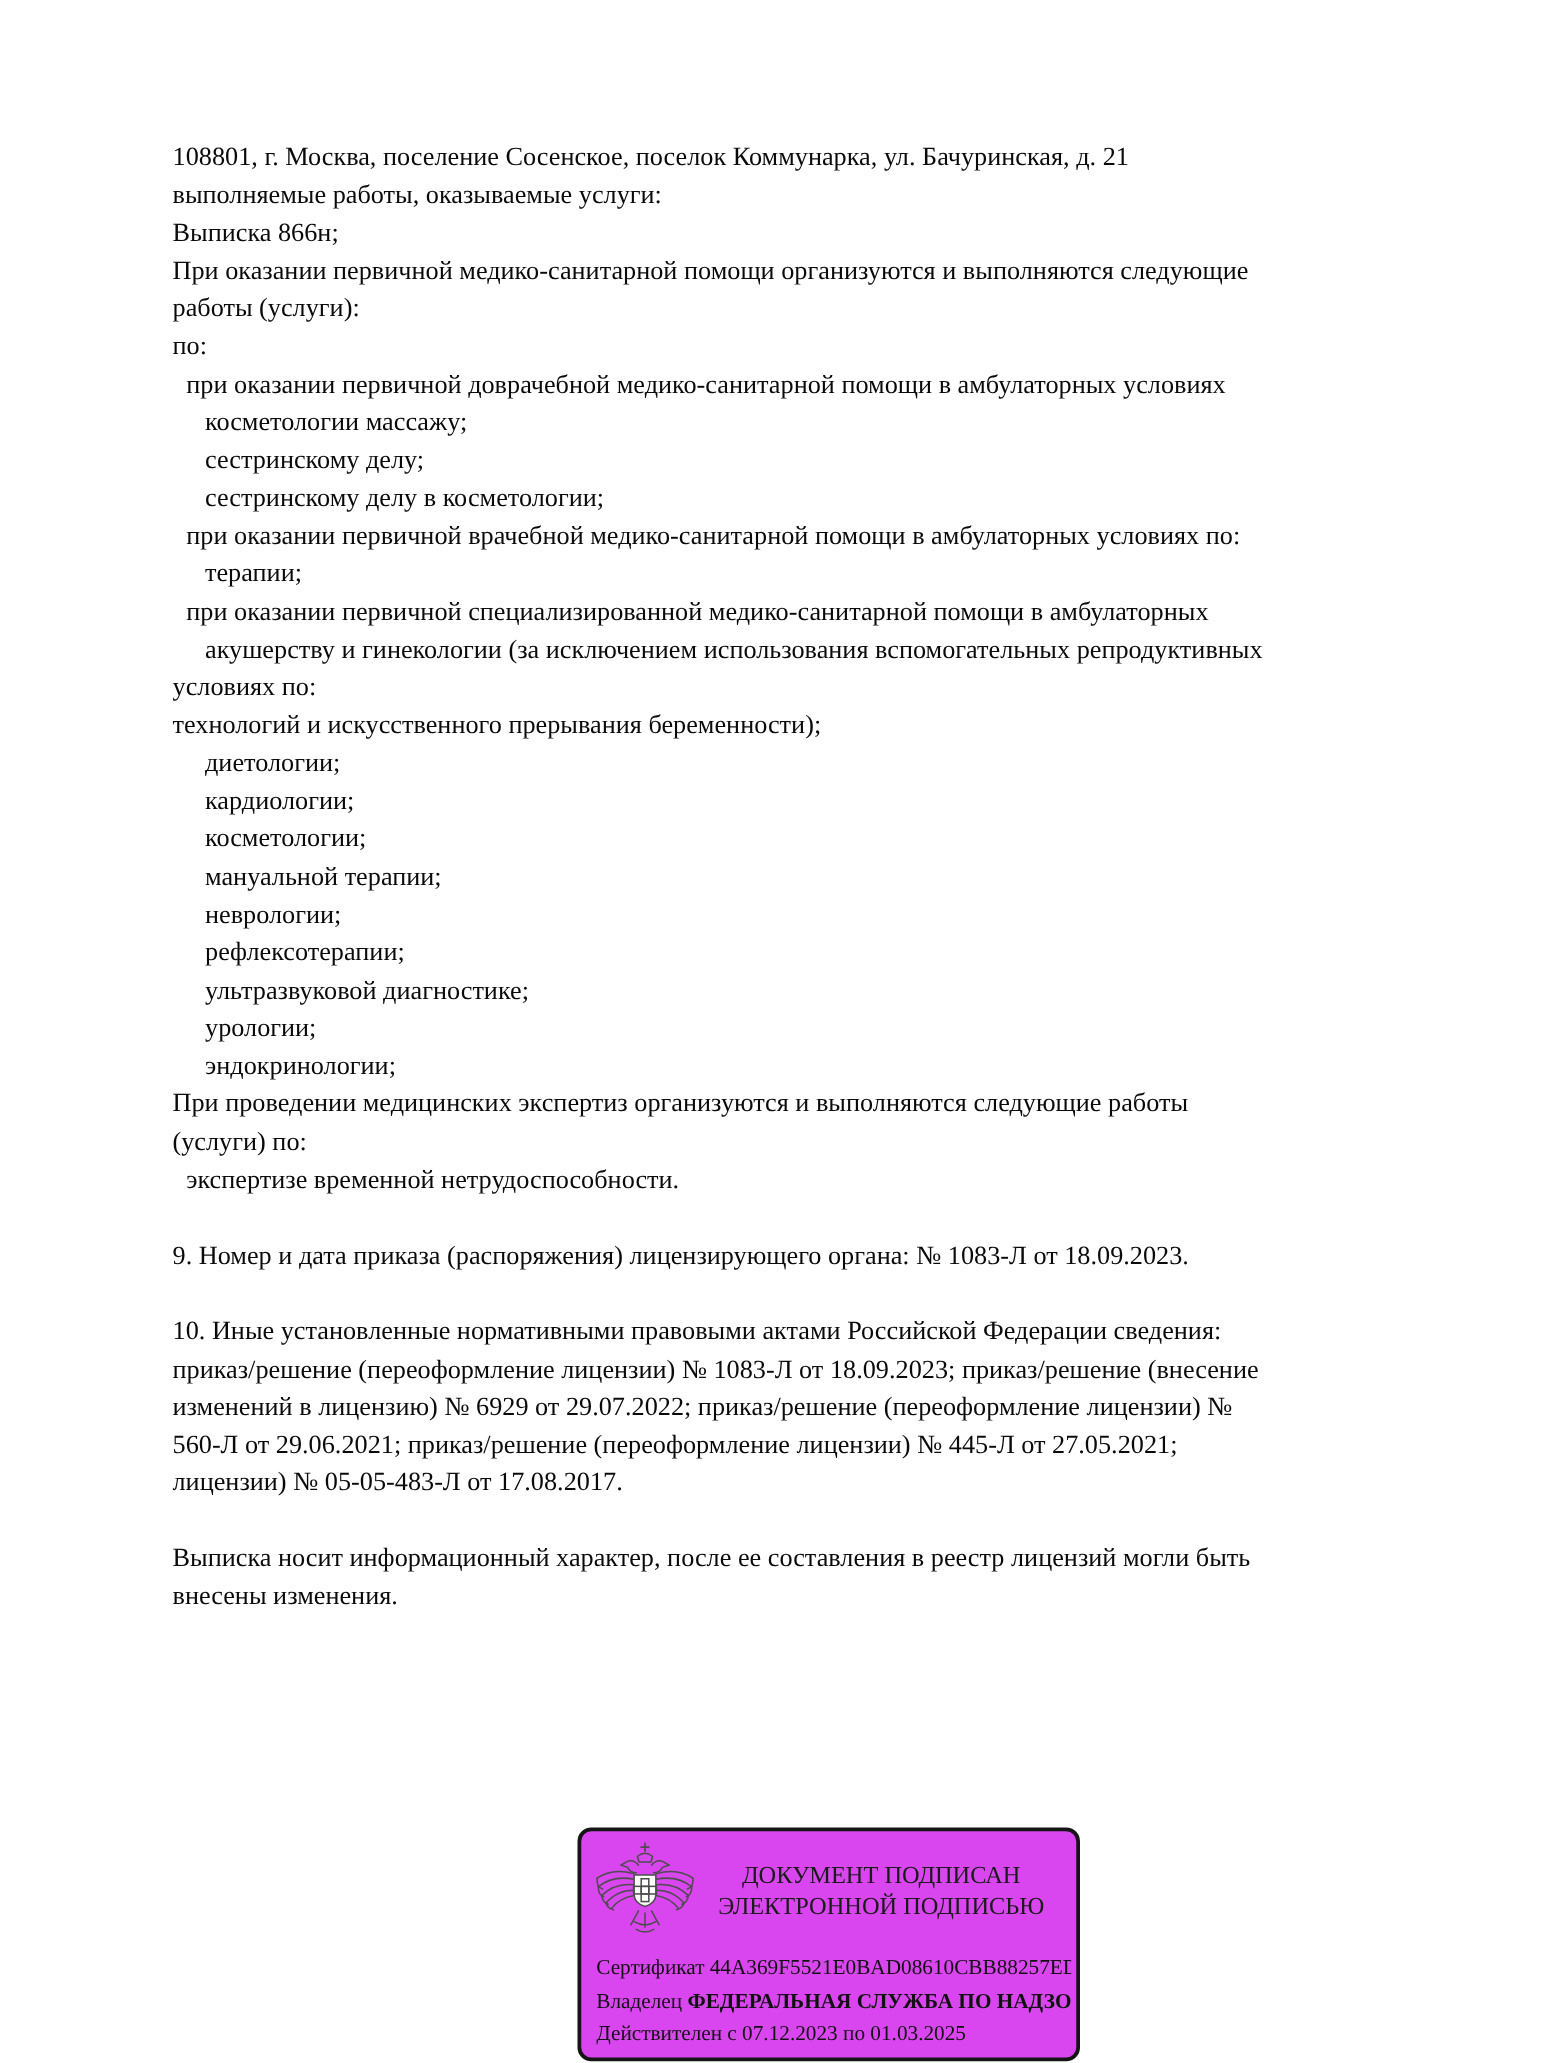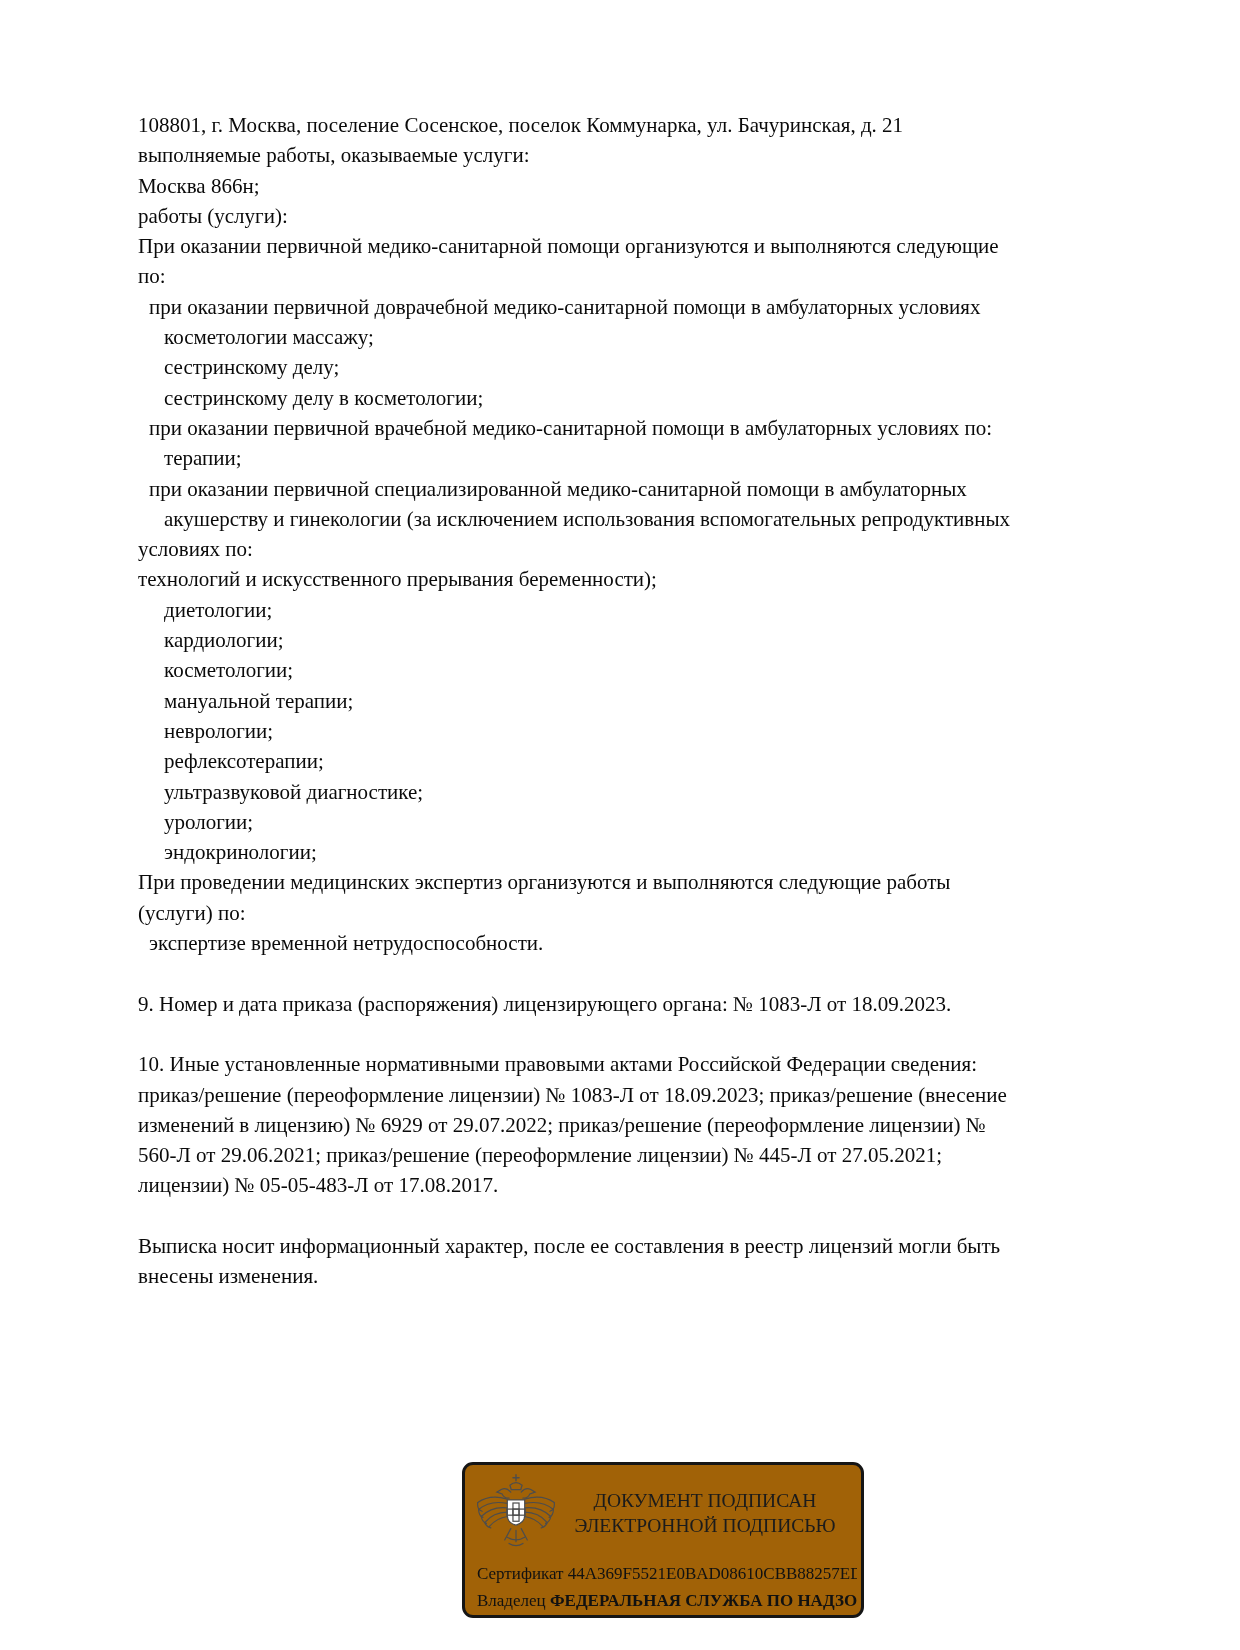--- a/index.html
+++ b/index.html
@@ -22,24 +22,24 @@
     line-height:30.3px;
   }
   .doc-line { white-space:nowrap; min-height:30.3px; overflow:hidden; }
   .doc-line.i1 { padding-left:11px; }
   .doc-line.i2 { padding-left:26px; }
 
   
   .stamp {
     position:absolute;
     left:462px; top:1462px;
-    width:402px; height:156px;
+    width:402px; height:187px;
     border:3px solid #151515;
     border-radius:11px;
-    background:#a16207;
+    background:#d946ef;
     box-sizing:border-box;
     overflow:hidden;
   }
   .stamp-top {
     display:flex;
     align-items:center;
     padding:6px 6px 0 6px;
     height:84px;
   }
   .emblem { width:90px; height:80px; flex:none; }
@@ -61,23 +61,23 @@
   .owner-value { font-weight:bold; }
 </style>
 </head>
 <body>
 
 <div class="page">
 
   <div class="doc-lines" id="doc-lines">
       <div class="doc-line">108801, г. Москва, поселение Сосенское, поселок Коммунарка, ул. Бачуринская, д. 21</div>
       <div class="doc-line">выполняемые работы, оказываемые услуги:</div>
-      <div class="doc-line">Москва 866н;</div>
+      <div class="doc-line">Выписка 866н;</div>
+      <div class="doc-line">При оказании первичной медико-санитарной помощи организуются и выполняются следующие</div>
       <div class="doc-line">работы (услуги):</div>
-      <div class="doc-line">При оказании первичной медико-санитарной помощи организуются и выполняются следующие</div>
       <div class="doc-line">по:</div>
       <div class="doc-line i1">при оказании первичной доврачебной медико-санитарной помощи в амбулаторных условиях</div>
       <div class="doc-line i2">косметологии массажу;</div>
       <div class="doc-line i2">сестринскому делу;</div>
       <div class="doc-line i2">сестринскому делу в косметологии;</div>
       <div class="doc-line i1">при оказании первичной врачебной медико-санитарной помощи в амбулаторных условиях по:</div>
       <div class="doc-line i2">терапии;</div>
       <div class="doc-line i1">при оказании первичной специализированной медико-санитарной помощи в амбулаторных</div>
       <div class="doc-line i2">акушерству и гинекологии (за исключением использования вспомогательных репродуктивных</div>
       <div class="doc-line">условиях по:</div>

